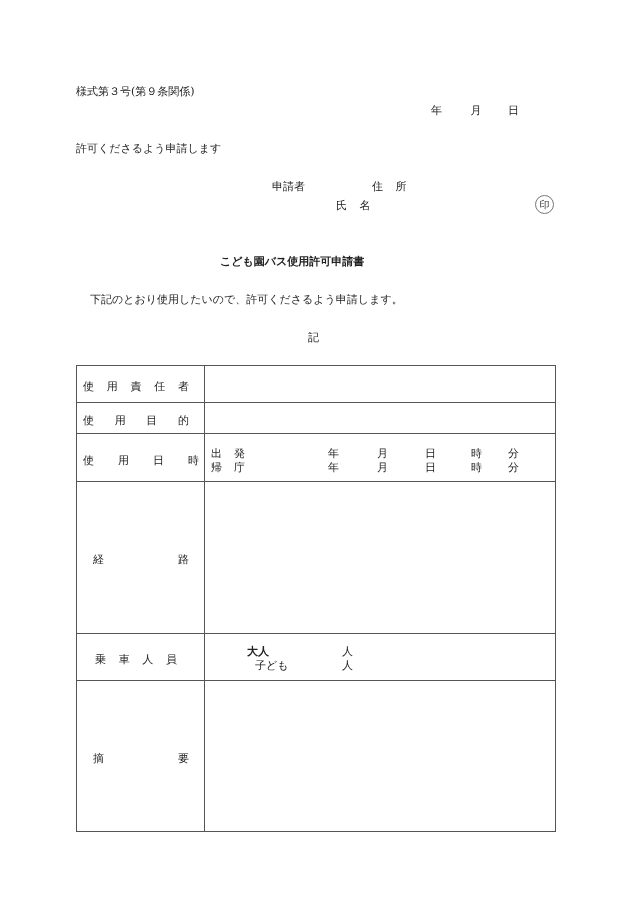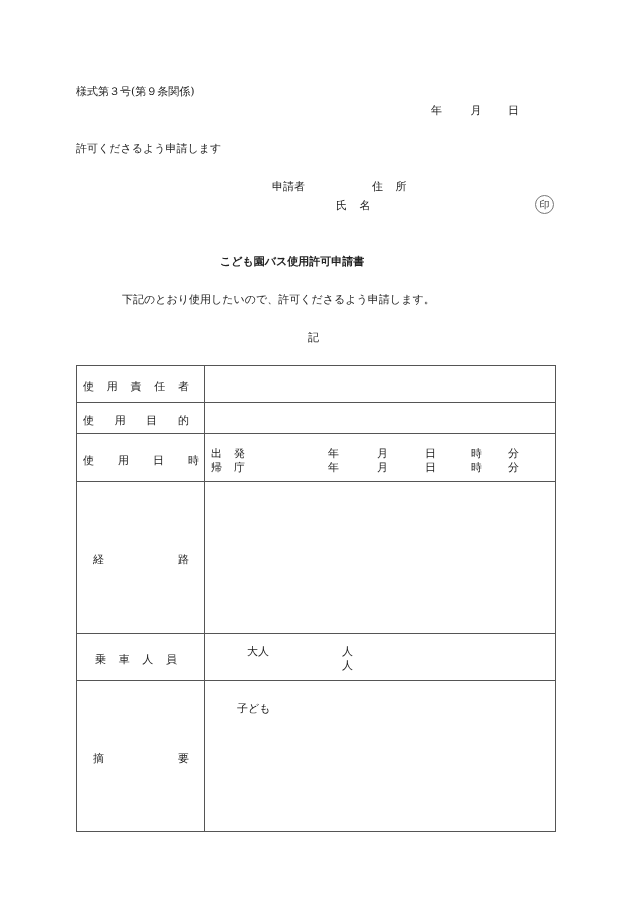--- a/index.html
+++ b/index.html
@@ -50,21 +50,21 @@
   <span style="margin-left:9px;">所</span>
 </div>
 <div class="abs" style="left:336px;top:200px;">
   <span>氏</span>
   <span style="margin-left:9px;">名</span>
 </div>
 <div class="seal">印</div>
 
 <div class="abs" style="left:220px;top:256px;font-weight:bold;">こども園バス使用許可申請書</div>
 
-<div class="abs" style="left:90px;top:294px;margin-left:32px;">下記のとおり使用したいので、許可くださるよう申請します。</div>
+<div class="abs" style="left:90px;top:294px;">下記のとおり使用したいので、許可くださるよう申請します。</div>
 
 <div class="abs" style="left:308px;top:332px;">記</div>
 
 <div class="table">
 
   <div class="row" style="top:0;height:37px;">
     <div class="lbl">
       <div class="lbl-text" style="left:6px;width:106px;top:13px;">
         <span>使</span>
         <span>用</span>
@@ -133,25 +133,25 @@
     <div class="lbl">
       <div class="lbl-text" style="left:18px;width:82px;top:18px;">
         <span>乗</span>
         <span>車</span>
         <span>人</span>
         <span>員</span>
       </div>
     </div>
     <div class="val">
       <div class="dt-line" style="top:10px;">
-        <span style="left:42px;">大人</span>
+        <span style="left:42px;font-weight:bold;">大人</span>
         <span style="left:137px;">人</span>
       </div>
       <div class="dt-line" style="top:24px;">
-        <span style="left:32px;margin-top:43px;">子ども</span>
+        <span style="left:50px;">子ども</span>
         <span style="left:137px;">人</span>
       </div>
     </div>
   </div>
 
   <div class="row last" style="top:315px;height:150px;">
     <div class="lbl">
       <div class="lbl-text" style="left:16px;width:96px;top:70px;">
         <span>摘</span>
         <span>要</span>

